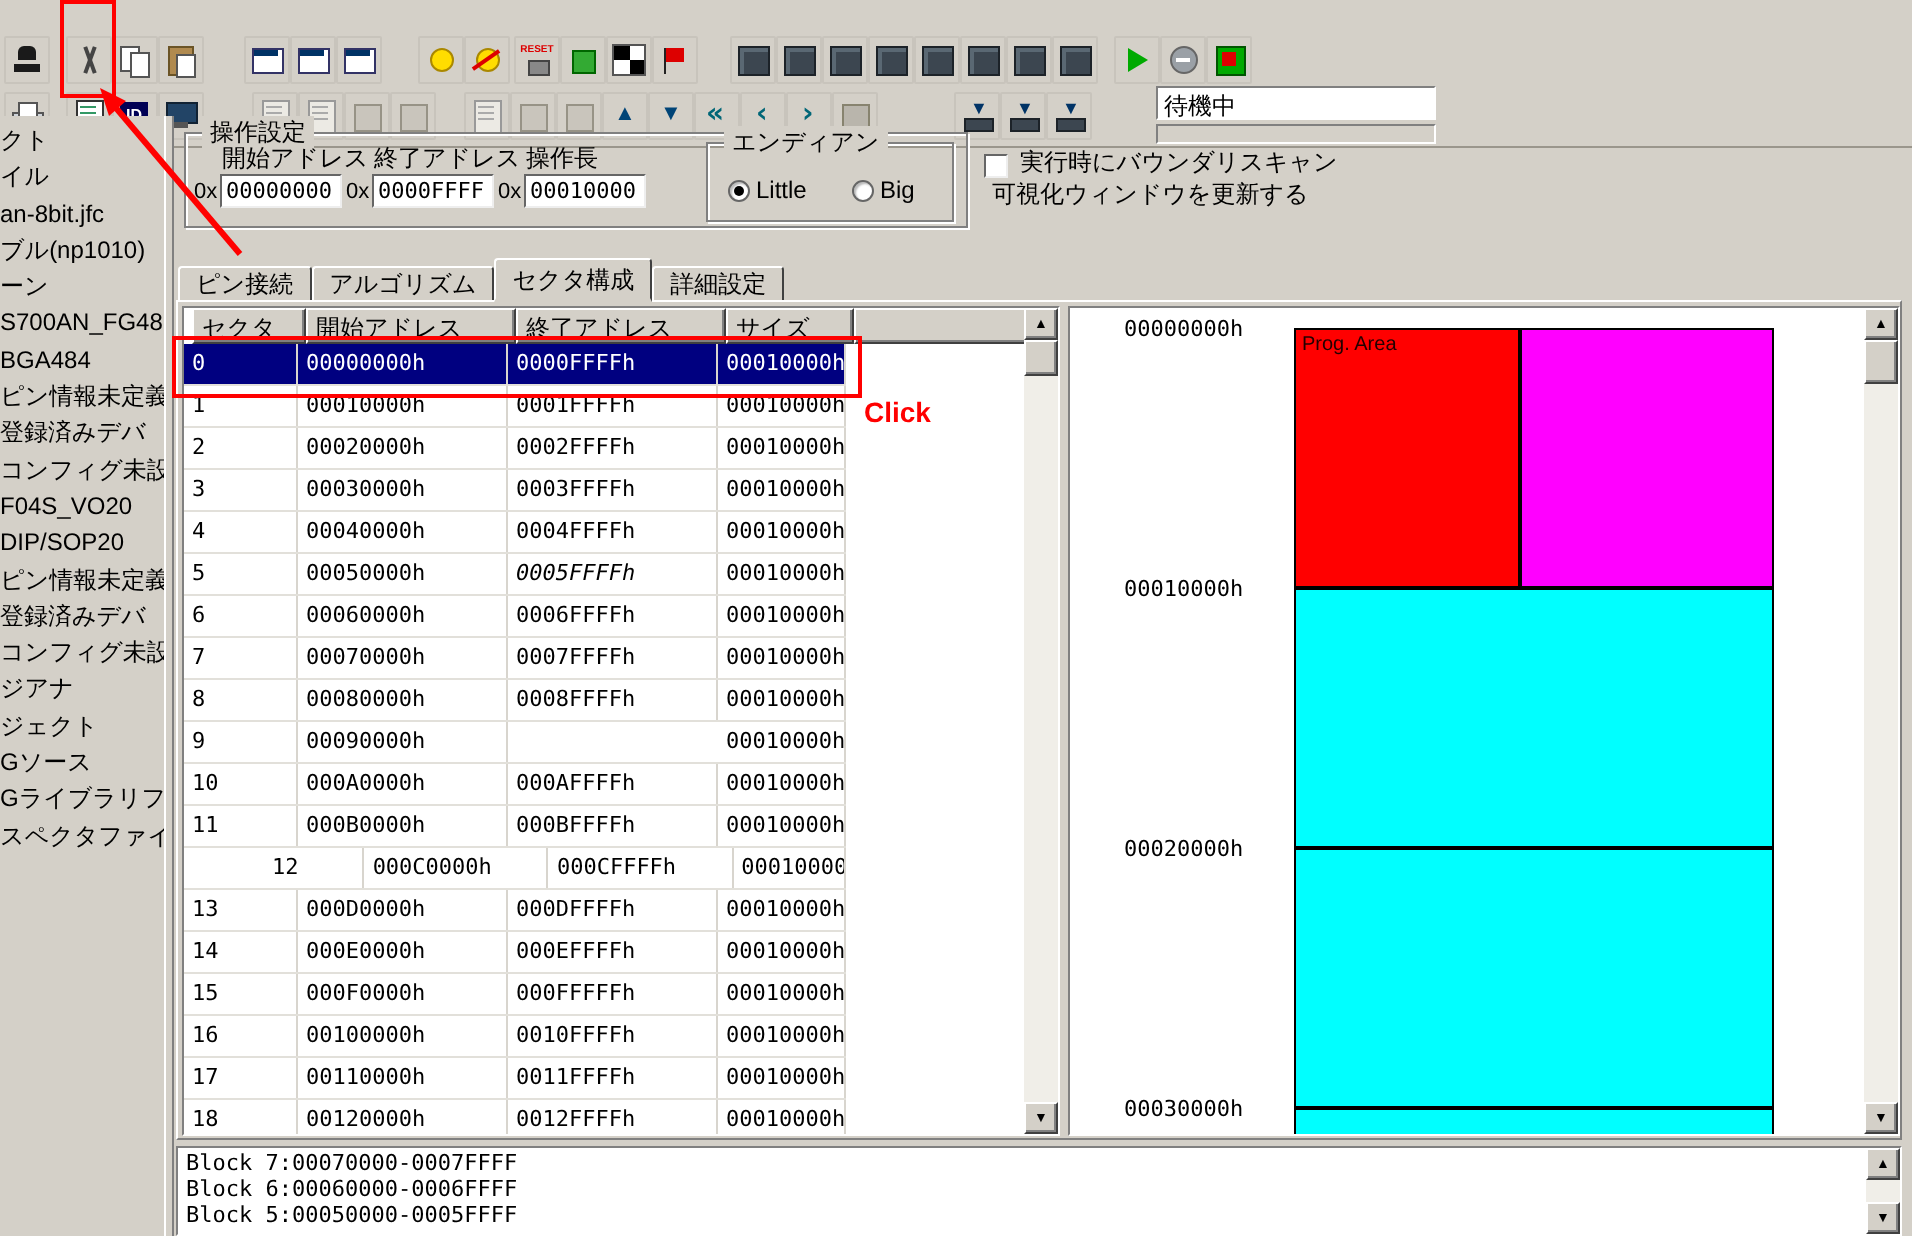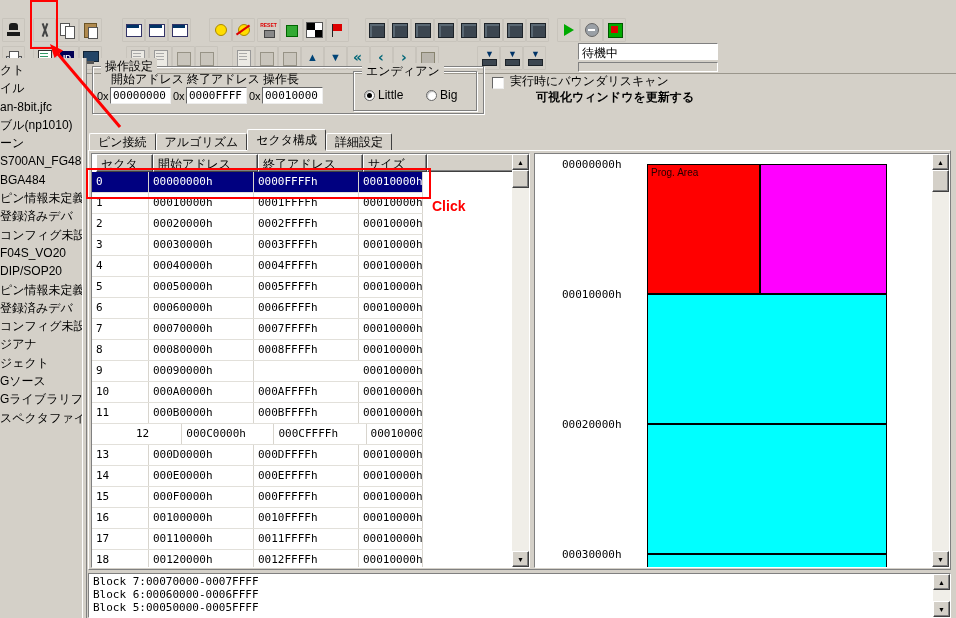--- a/index.html
+++ b/index.html
@@ -83,21 +83,21 @@
   .field{position:absolute;top:20px;width:61px;height:17px;background:#fff;border:1px solid;border-color:#666 #eee #eee #666;font:11px "DejaVu Sans Mono",monospace;padding:1px 2px;}
   #inp-start{left:17px;} #inp-end{left:93px;} #inp-len{left:169px;}
   #gb-endian{left:260px;top:4px;width:124px;height:40px;}
   .radio{position:absolute;width:11px;height:11px;border-radius:50%;background:#fff;border:1px solid #666;box-shadow:inset 1px 1px 1px #bbb;}
   .radio.on::after{content:"";display:block;width:5px;height:5px;margin:2px;border-radius:50%;background:#000;}
   #radio-little{left:10px;top:18px;} #radio-big{left:72px;top:18px;}
   #lbl-little{position:absolute;left:24px;top:16px;} #lbl-big{position:absolute;left:86px;top:16px;}
 
   #chk-update{position:absolute;left:492px;top:77px;width:12px;height:12px;background:#fff;border:1px solid;border-color:#666 #eee #eee #666;}
   #chk-line1{position:absolute;left:510px;top:73px;}
-  #chk-line2{position:absolute;left:536px;top:89px;font-weight:bold;}
+  #chk-line2{position:absolute;left:496px;top:89px;}
 
   
   #tabs{position:absolute;left:89px;top:129px;height:22px;display:flex;align-items:flex-end;}
   .tab{height:18px;line-height:17px;padding:0 8px;background:#d4d0c8;border-top:1px solid #fff;border-left:1px solid #fff;border-right:1px solid #404040;border-radius:2px 2px 0 0;font-size:12px;cursor:default;}
   .tab.active{height:22px;line-height:20px;position:relative;z-index:5;border-bottom:2px solid #d4d0c8;}
 
   
   #content-panel{position:absolute;left:88px;top:150px;width:863px;height:420px;background:#d4d0c8;border:1px solid;border-color:#fff #808080 #808080 #fff;}
   #sector-list{position:absolute;left:2px;top:2px;width:439px;height:415px;background:#fff;border:1px solid;border-color:#808080 #fff #fff #808080;overflow:hidden;}
   #lv-head{position:absolute;left:4px;top:0;display:flex;}
@@ -394,21 +394,21 @@
         </div>
         <div class="lv-row">
           <span class="lv-c" style="width: 57px;">4</span>
           <span class="lv-c" style="width: 105px;">00040000h</span>
           <span class="lv-c" style="width: 105px;">0004FFFFh</span>
           <span class="lv-c" style="width: 64px;">00010000h</span>
         </div>
         <div class="lv-row">
           <span class="lv-c" style="width: 57px;">5</span>
           <span class="lv-c" style="width: 105px;">00050000h</span>
-          <span class="lv-c" style="width: 105px;">0005FFFFh</span>
+          <span class="lv-c" style="width: 105px; font-style: italic;">0005FFFFh</span>
           <span class="lv-c" style="width: 64px;">00010000h</span>
         </div>
         <div class="lv-row">
           <span class="lv-c" style="width: 57px;">6</span>
           <span class="lv-c" style="width: 105px;">00060000h</span>
           <span class="lv-c" style="width: 105px;">0006FFFFh</span>
           <span class="lv-c" style="width: 64px;">00010000h</span>
         </div>
         <div class="lv-row">
           <span class="lv-c" style="width: 57px;">7</span>

